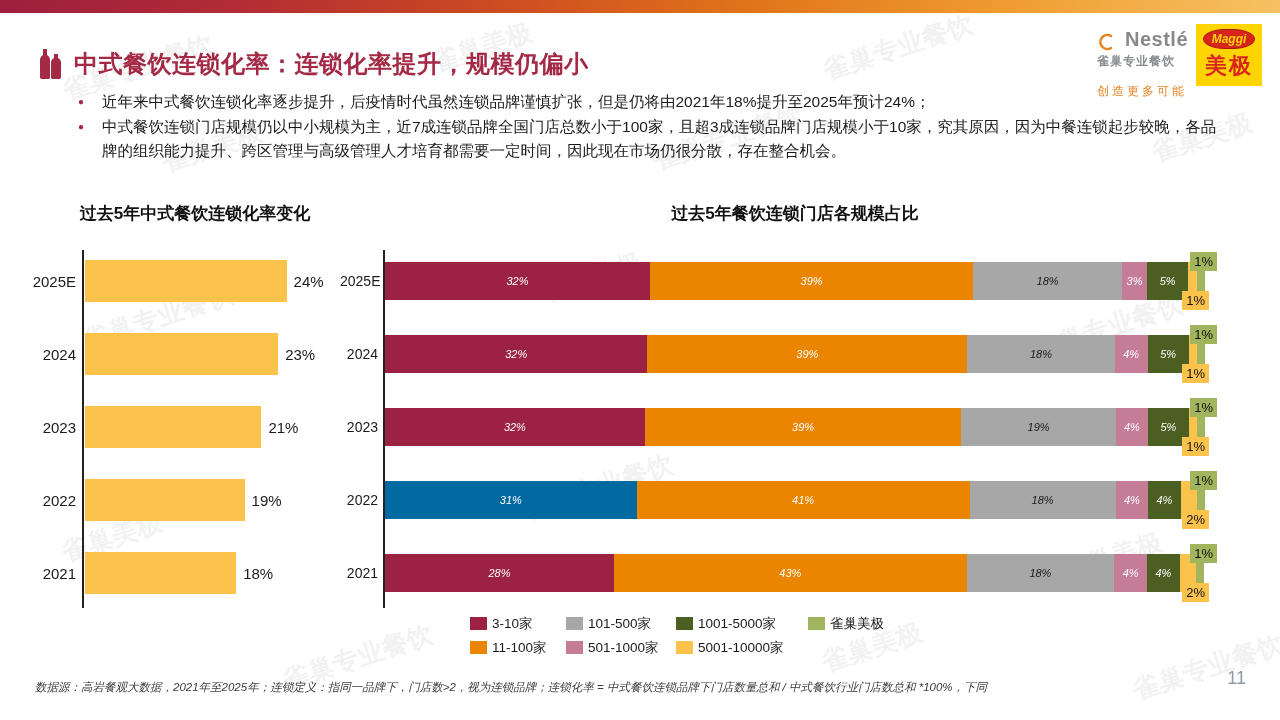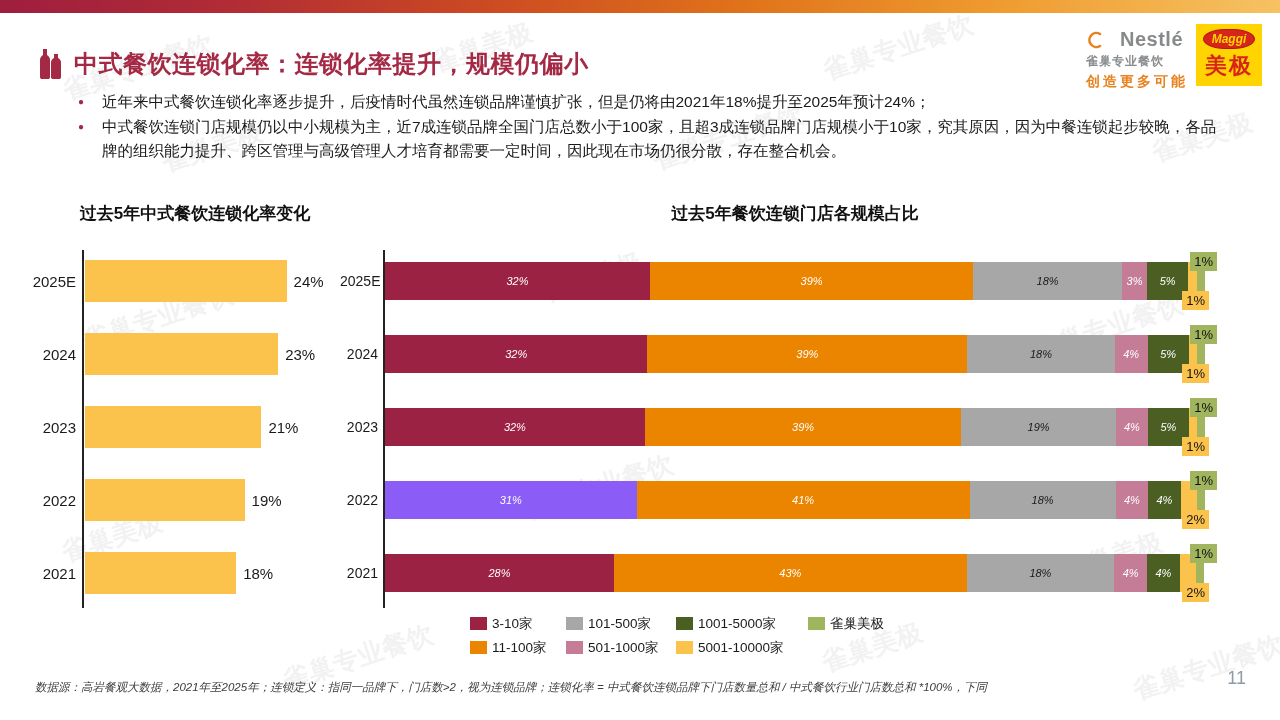--- a/index.html
+++ b/index.html
@@ -17,24 +17,24 @@
   .wm { position:absolute; color:rgba(130,130,130,0.10); font-size:26px; font-weight:bold;
     transform:rotate(-18deg); white-space:nowrap; pointer-events:none; }
 
   
   .header { position:absolute; left:38px; top:32px; display:flex; align-items:center; gap:10px;margin-top:15px; }
   .page-title { font-size:24px; font-weight:bold; color:#a32945; letter-spacing:0.5px; }
 
   
   .logo-area { position:absolute; right:18px; top:24px; display:flex; gap:8px; align-items:flex-start; }
   .nestle-block { text-align:left; padding-top:4px; }
-  .nestle-row { display:flex; align-items:center; gap:18px; }
+  .nestle-row { display:flex; align-items:flex-end; gap:12px; }
   .nestle-name { font-size:20px; font-weight:bold; color:#87898b; letter-spacing:0.5px; }
   .nestle-sub { font-size:12px; font-weight:bold; color:#8a8d8f; margin-top:2px; letter-spacing:1px; }
-  .nestle-tagline { font-size:14px; color:#e8821e; margin-top:3px; letter-spacing:3px; font-weight:bold; }
+  .nestle-tagline { font-size:12px; color:#e8821e; margin-top:13px; letter-spacing:3px; font-weight:normal; }
   .maggi-box { width:66px; height:62px; background:#ffd400; display:flex; flex-direction:column;
     align-items:center; justify-content:center; gap:2px; }
   .maggi-oval { background:#d8251c; color:#ffd400; font-weight:bold; font-style:italic;
     font-size:12px; padding:2px 8px; border-radius:50% / 60%; border:1px solid #b01712; }
   .maggi-cn { color:#d8251c; font-size:22px; font-weight:900; letter-spacing:2px; }
 
   
   .bullets { position:absolute; left:78px; top:90px; width:1150px; }
   .bullets li { list-style:none; position:relative; padding-left:24px;
     font-size:15.5px; line-height:24px; margin-bottom:1px; }
@@ -205,21 +205,21 @@
         <div class="seg" style="width: 40.5941px; background: rgb(75, 95, 35); color: rgb(255, 255, 255);">5%</div>
         <div class="seg" style="width: 8.11881px; background: rgb(251, 195, 76);"></div>
         <div class="seg" style="width: 8.11881px; background: rgb(160, 181, 94);"></div>
         <div class="chip chip-green" style="background: rgb(160, 181, 94);">1%</div>
         <div class="chip chip-yellow" style="background: rgb(251, 195, 76);">1%</div>
       </div>
     </div>
     <div class="rrow">
       <span class="ylab">2022</span>
       <div class="rtrack">
-        <div class="seg" style="width: 251.683px; background: #8b5cf6; color: rgb(255, 255, 255);">31%</div>
+        <div class="seg" style="width: 251.683px; background: #0369a1; color: rgb(255, 255, 255);">31%</div>
         <div class="seg" style="width: 332.871px; background: rgb(235, 133, 0); color: rgb(255, 255, 255);">41%</div>
         <div class="seg" style="width: 146.139px; background: rgb(167, 167, 167); color: rgb(26, 26, 26);">18%</div>
         <div class="seg" style="width: 32.4752px; background: rgb(197, 124, 150); color: rgb(255, 255, 255);">4%</div>
         <div class="seg" style="width: 32.4752px; background: rgb(75, 95, 35); color: rgb(255, 255, 255);">4%</div>
         <div class="seg" style="width: 16.2376px; background: rgb(251, 195, 76);"></div>
         <div class="seg" style="width: 8.11881px; background: rgb(160, 181, 94);"></div>
         <div class="chip chip-green" style="background: rgb(160, 181, 94);">1%</div>
         <div class="chip chip-yellow" style="background: rgb(251, 195, 76);">2%</div>
       </div>
     </div>

